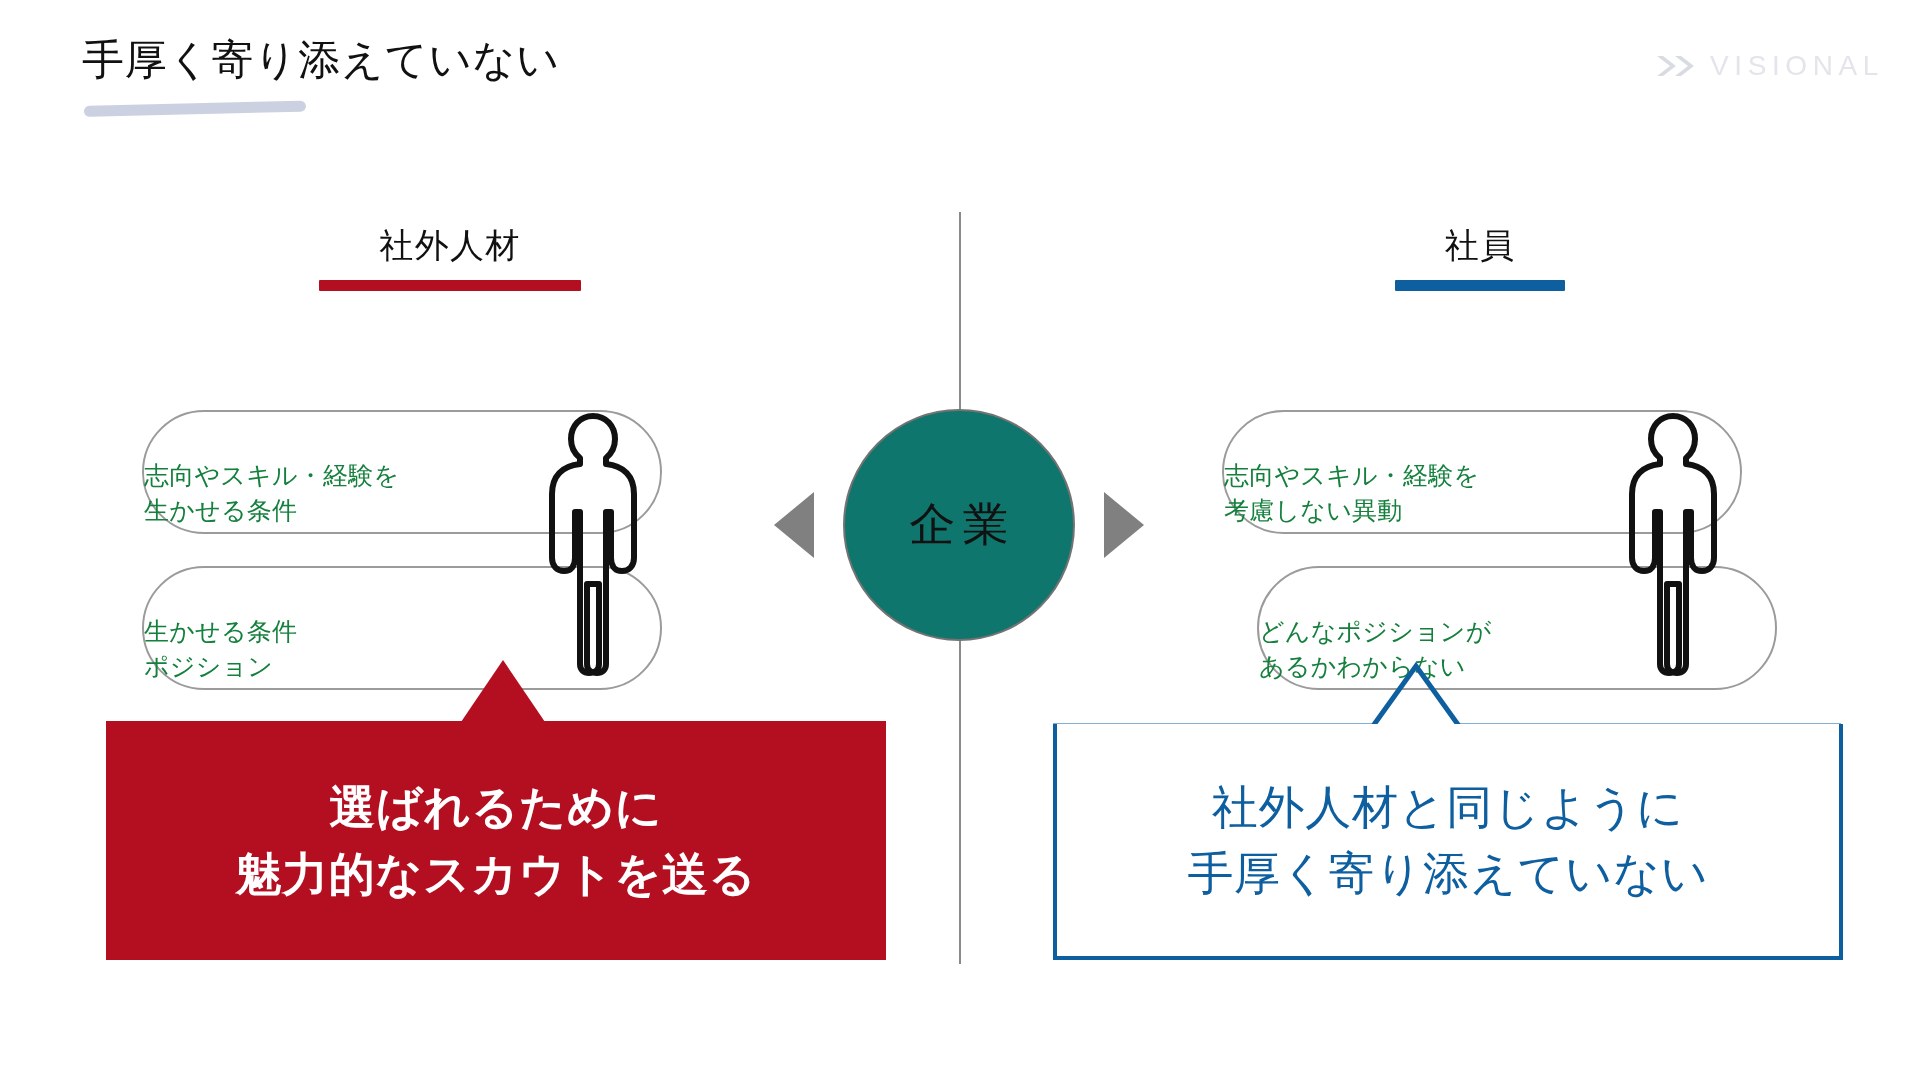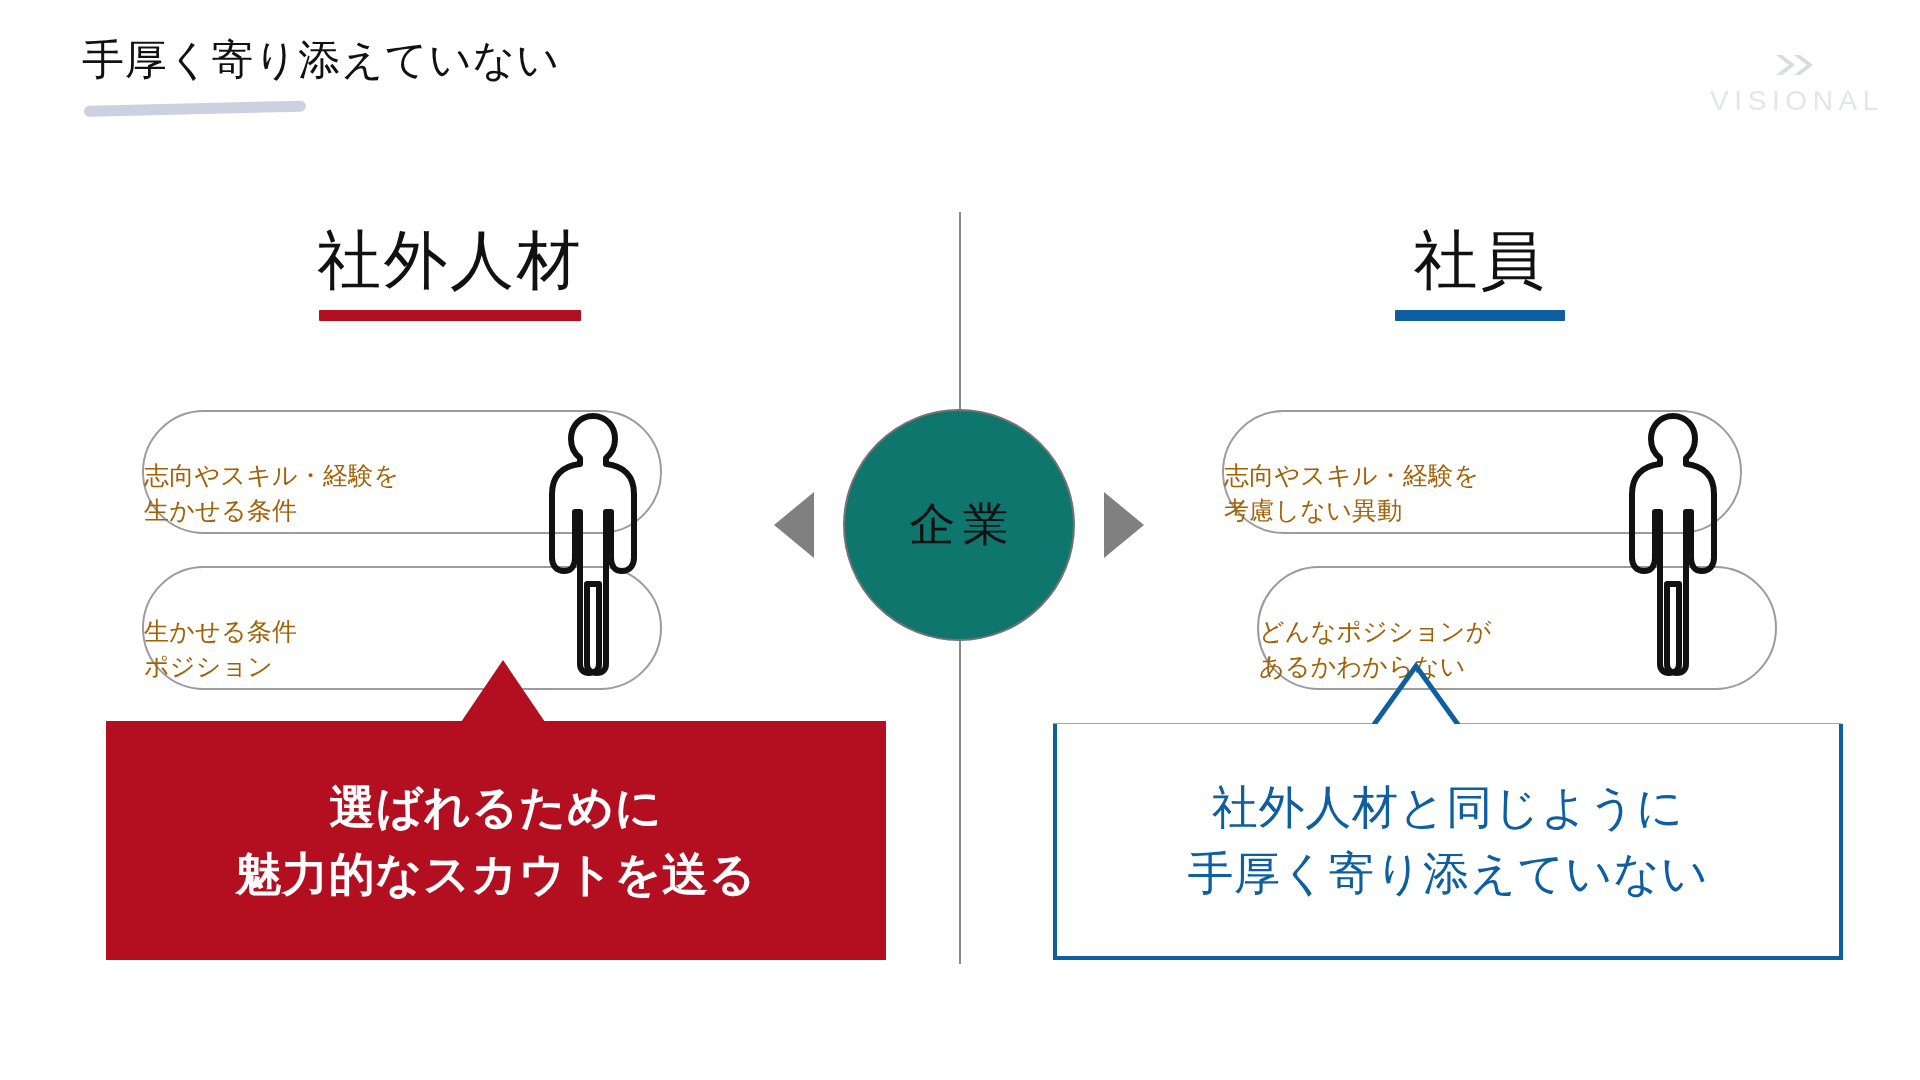--- a/index.html
+++ b/index.html
@@ -52,21 +52,20 @@
 
   
   #brand-logo {
     position: absolute;
     right: 36px;
     top: 52px;
     display: flex;
     align-items: center;
     gap: 9px;
     opacity: 0.95;
-    flex-direction: column;
   }
   #brand-chevrons {
     display: block;
   }
   #brand-wordmark {
     font-size: 28px;
     letter-spacing: 0.20em;
     font-weight: 400;
     color: #e2e4ea;
     line-height: 1;
@@ -81,21 +80,21 @@
     height: 752px;
     background: #8a8a8a;
   }
 
   
   .col-header {
     position: absolute;
     text-align: center;
   }
   .col-header .col-header-text {
-    font-size: 64px;
+    font-size: 34px;
     font-weight: 500;
     color: #111111;
     letter-spacing: 0.04em;
     line-height: 1;
     white-space: nowrap;
   }
   .col-header .col-header-rule {
     margin: 18px auto 0 auto;
     height: 11px;
     border-radius: 1px;
@@ -111,21 +110,21 @@
     box-sizing: border-box;
     border: 2px solid #9b9b9b;
     border-radius: 64px;
     background: #ffffff;
     display: flex;
     align-items: center;
   }
   .pill-text {
     font-size: 25px;
     line-height: 1.42;
-    color: #a16207;
+    color: #15803d;
     letter-spacing: 0.01em;
     white-space: pre-line;
     margin-top: 42px;
   }
   #pill-left-1  { left: 142px;  top: 410px; width: 520px; height: 124px; }
   #pill-left-2  { left: 142px;  top: 566px; width: 520px; height: 124px; }
   #pill-right-1 { left: 1222px; top: 410px; width: 520px; height: 124px; }
   #pill-right-2 { left: 1257px; top: 566px; width: 520px; height: 124px; }
 
   

